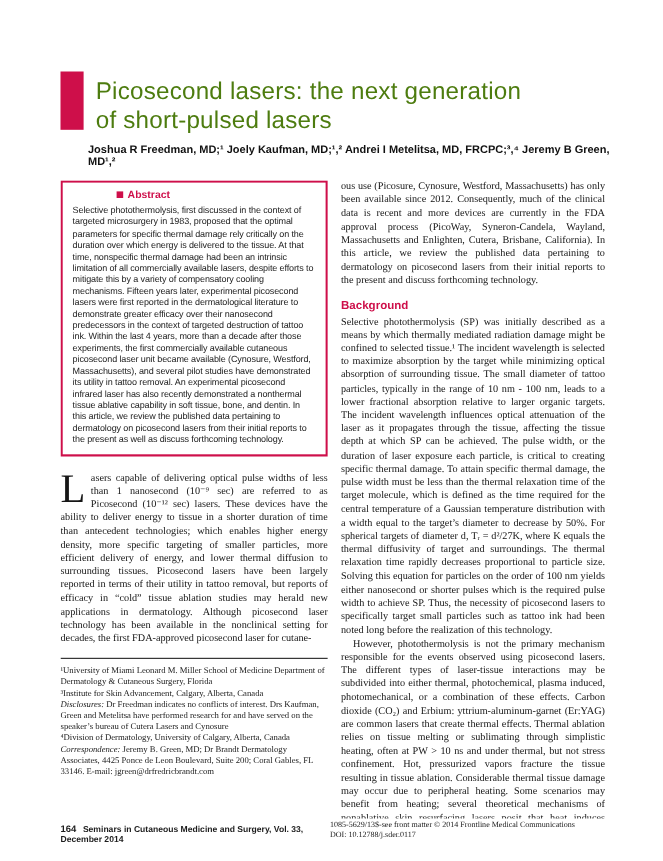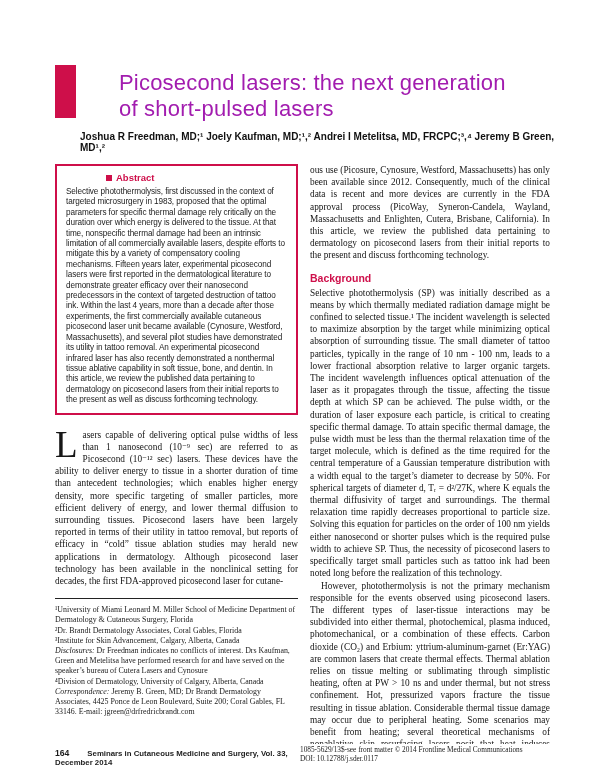--- a/index.html
+++ b/index.html
@@ -15,21 +15,21 @@
   }
   .accent-bar {
     position: absolute; left: 55px; top: 65px;
     width: 21px; height: 53px;
     background: var(--accent);
   }
   .title {
     position: absolute; left: 87px; top: 70px; width: 480px;
     font-family: "Liberation Sans", "DejaVu Sans", sans-serif;
     font-size: 22px; line-height: 26px; font-weight: 500;
-    letter-spacing: 0.2px; color: #a21caf; margin-left: 32px;
+    letter-spacing: 0.2px; color: #4d7c0f;
   }
   .byline {
     position: absolute; left: 80px; top: 131px; width: 500px;
     font-family: Liberation Sans, sans-serif;
     font-weight: bold; font-size: 10px; color: #111;
   }
   .col-left {
     position: absolute; left: 55px; top: 164px; width: 243px; height: 580px;
     overflow: hidden;
   }
@@ -82,21 +82,21 @@
     font-family: "Liberation Sans", "DejaVu Sans", sans-serif;
     font-weight: bold; font-size: 10.5px; color: var(--accent);
     margin-top: 10px; margin-bottom: 3px;
   }
   .par2 { text-indent: 11px; }
   .footer-left {
     position: absolute; left: 55px; top: 748px; width: 250px;
     font-family: "Liberation Sans", "DejaVu Sans", sans-serif;
     font-size: 7.8px; color: #1c1c1c; font-weight: bold;
   }
-  .footer-left .pg { font-size: 8.6px; margin-right: 18px; }
+  .footer-left .pg { font-size: 8.6px; margin-right: 6px; }
   .footer-right {
     position: absolute; left: 300px; top: 745px; width: 250px;
     text-align: left;
     font-size: 7.3px; line-height: 9.2px; color: #1a1a1a;
   }
 </style>
 </head>
 <body>
 
 <div class="page">
@@ -120,21 +120,20 @@
     </div>
 
     <div class="body-par intro-par">
       <span class="dropcap">L</span><span>asers capable of delivering optical pulse widths of less than 1 nanosecond (10⁻⁹ sec) are referred to as Picosecond (10⁻¹² sec) lasers. These devices have the ability to deliver energy to tissue in a shorter duration of time than antecedent technologies; which enables higher energy density, more specific targeting of smaller particles, more efficient delivery of energy, and lower thermal diffusion to surrounding tissues. Picosecond lasers have been largely reported in terms of their utility in tattoo removal, but reports of efficacy in “cold” tissue ablation studies may herald new applications in dermatology. Although picosecond laser technology has been available in the nonclinical setting for decades, the first FDA-approved picosecond laser for cutane-</span>
     </div>
 
     <div class="foot-rule"></div>
 
     <div class="footnotes">
       <div>¹University of Miami Leonard M. Miller School of Medicine Department of Dermatology &amp; Cutaneous Surgery, Florida</div>
-      <div>²Dr. Brandt Dermatology Associates, Coral Gables, Florida</div>
       <div>³Institute for Skin Advancement, Calgary, Alberta, Canada</div>
       <div><span class="lbl">Disclosures:</span><span> Dr Freedman indicates no conflicts of interest. Drs Kaufman, Green and Metelitsa have performed research for and have served on the speaker’s bureau of Cutera Lasers and Cynosure</span></div>
       <div>⁴Division of Dermatology, University of Calgary, Alberta, Canada</div>
       <div><span class="lbl">Correspondence:</span><span> Jeremy B. Green, MD; Dr Brandt Dermatology Associates, 4425 Ponce de Leon Boulevard, Suite 200; Coral Gables, FL 33146. E-mail: jgreen@drfredricbrandt.com</span></div>
     </div>
 
   </div>
 
   <div class="col-right">
     <div class="body-par">ous use (Picosure, Cynosure, Westford, Massachusetts) has only been available since 2012. Consequently, much of the clinical data is recent and more devices are currently in the FDA approval process (PicoWay, Syneron-Candela, Wayland, Massachusetts and Enlighten, Cutera, Brisbane, California). In this article, we review the published data pertaining to dermatology on picosecond lasers from their initial reports to the present and discuss forthcoming technology.</div>

